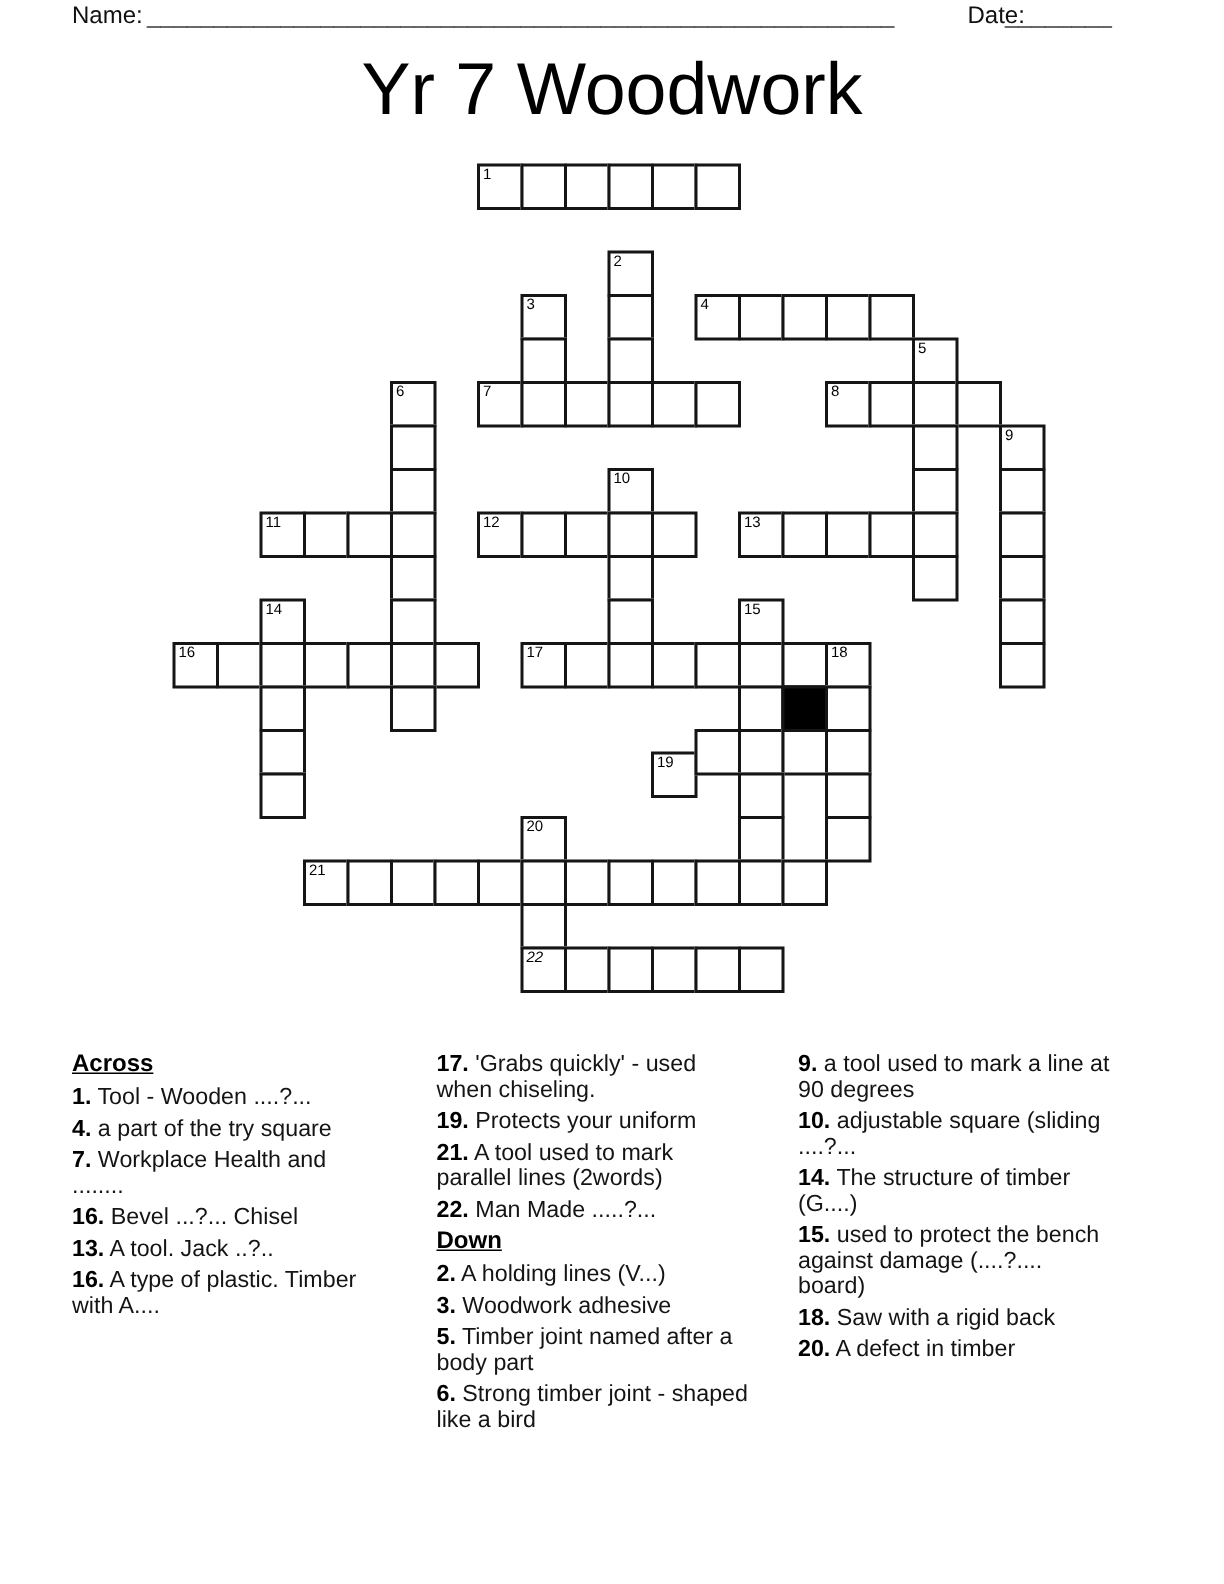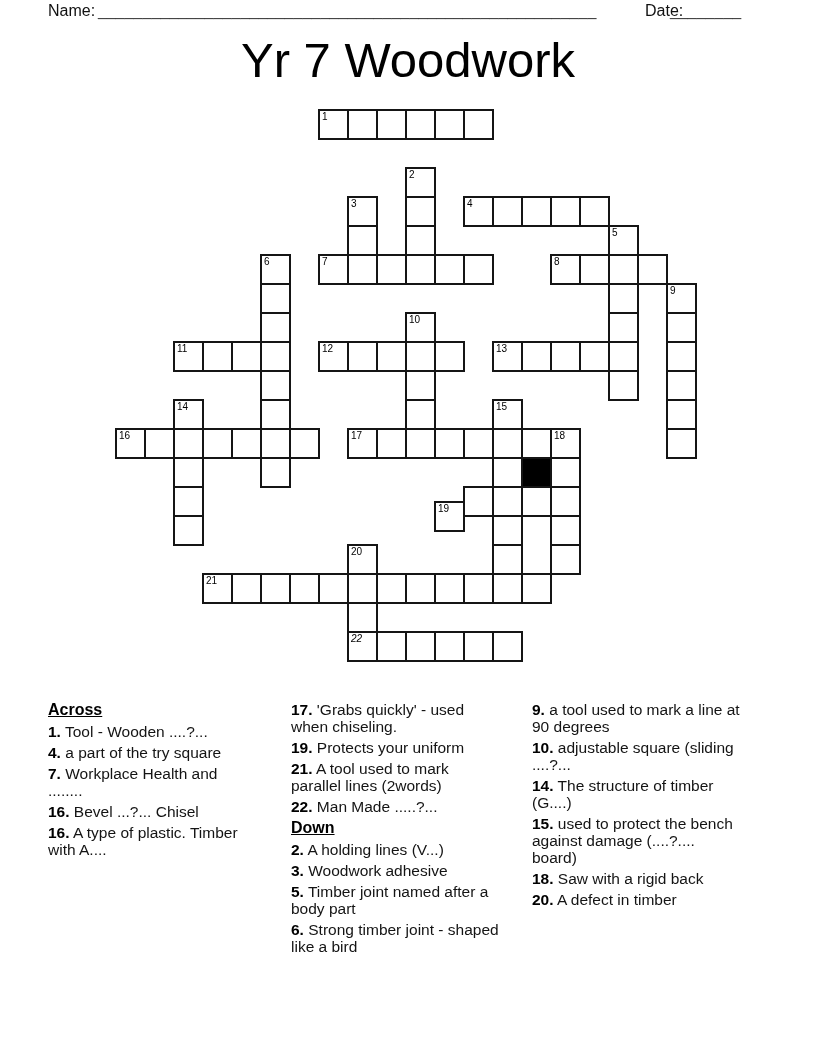--- a/index.html
+++ b/index.html
@@ -234,20 +234,21 @@
       <div class="cell" style="left: 376px; top: 521px;"></div>
     </div>
 
   <div class="clues">
     <div class="clue-col clue-col-1">
         <div class="clue-header">Across</div>
         <p class="clue"><span class="num">1.</span><span> Tool - Wooden ....?...</span></p>
         <p class="clue"><span class="num">4.</span><span> a part of the try square</span></p>
         <p class="clue"><span class="num">7.</span><span> Workplace Health and ........</span></p>
         <p class="clue"><span class="num">16.</span><span> Bevel ...?... Chisel</span></p>
+        <p class="clue"><span class="num">13.</span><span> A tool. Jack ..?..</span></p>
         <p class="clue"><span class="num">16.</span><span> A type of plastic. Timber with A....</span></p>
       </div>
     <div class="clue-col clue-col-2">
         <p class="clue"><span class="num">17.</span><span> 'Grabs quickly' - used when chiseling.</span></p>
         <p class="clue"><span class="num">19.</span><span> Protects your uniform</span></p>
         <p class="clue"><span class="num">21.</span><span> A tool used to mark parallel lines (2words)</span></p>
         <p class="clue"><span class="num">22.</span><span> Man Made .....?...</span></p>
         <div class="clue-header">Down</div>
         <p class="clue"><span class="num">2.</span><span> A holding lines (V...)</span></p>
         <p class="clue"><span class="num">3.</span><span> Woodwork adhesive</span></p>

